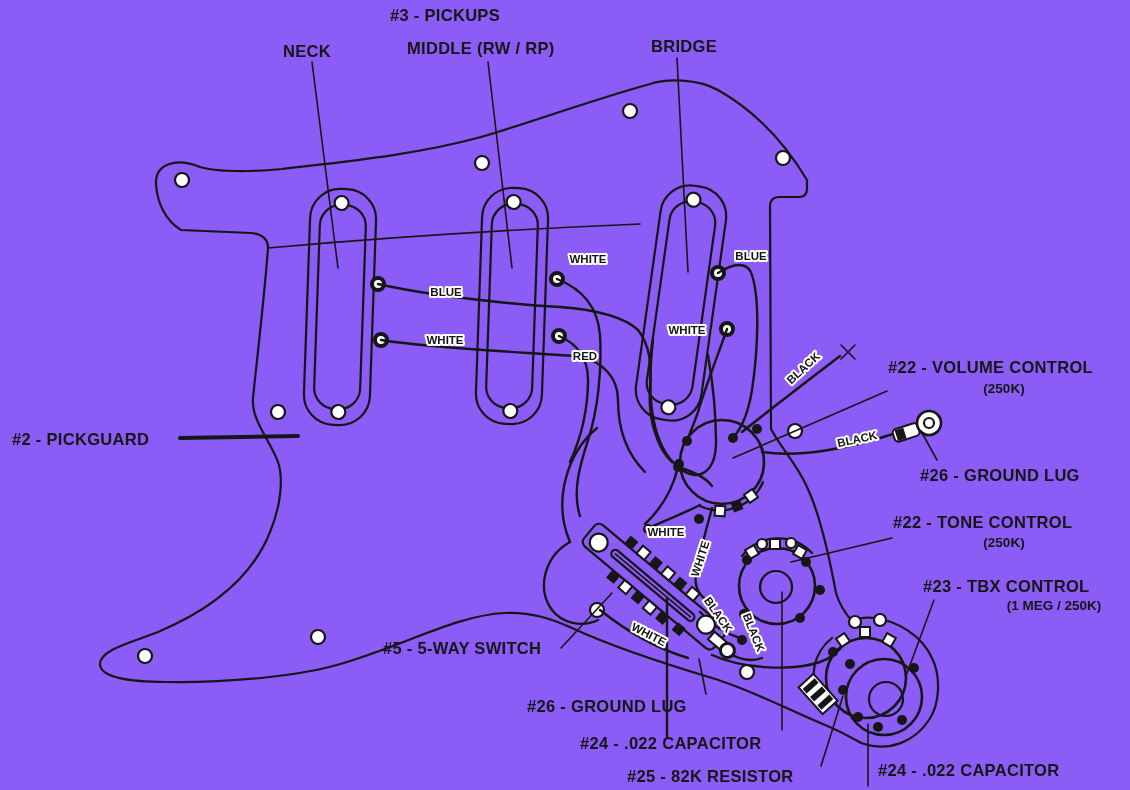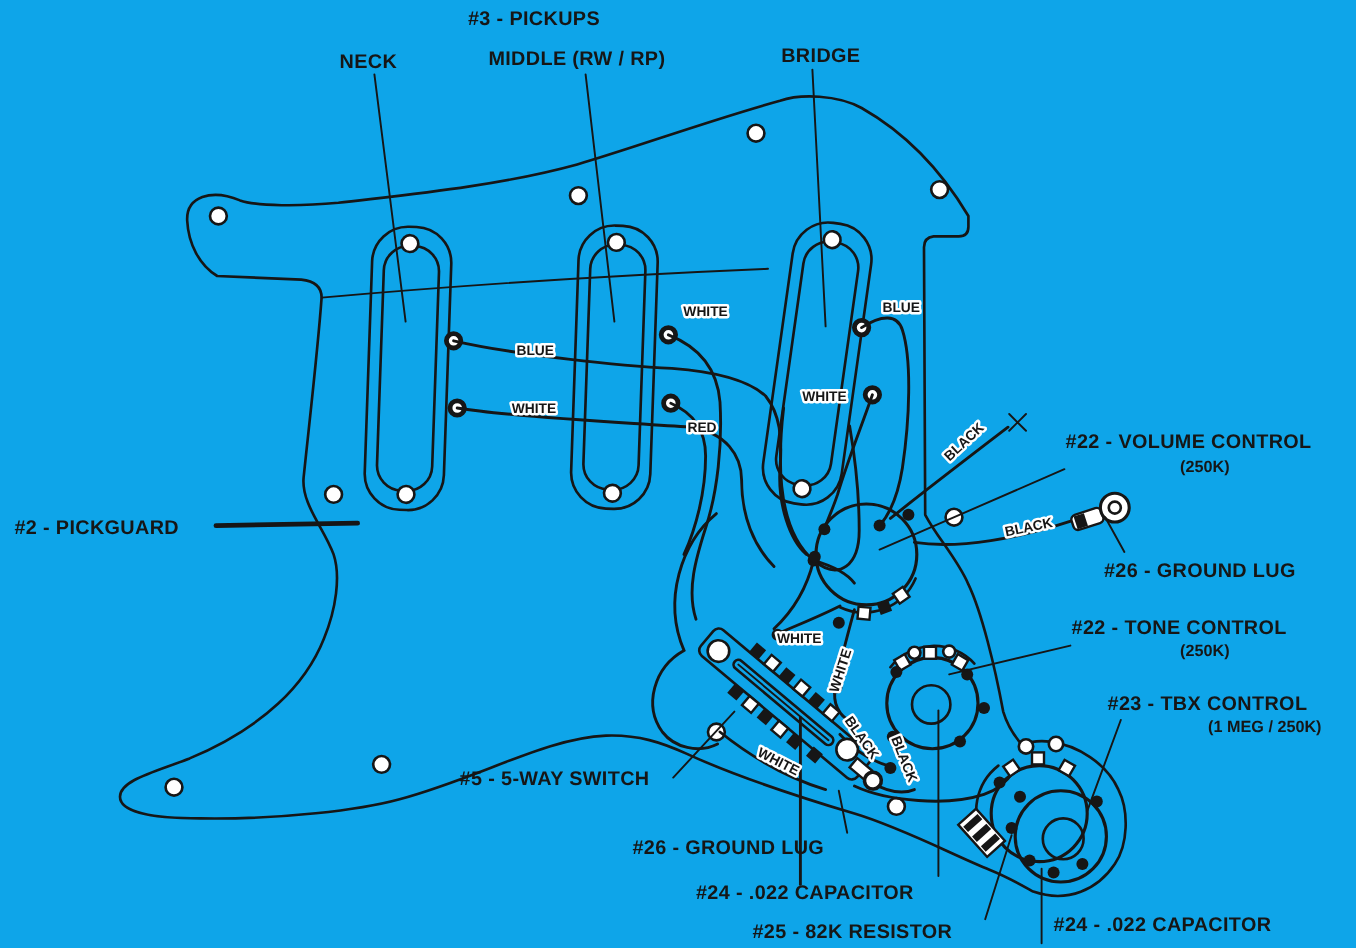--- a/index.html
+++ b/index.html
@@ -1,16 +1,16 @@
 <!DOCTYPE html>
 <html><head>
 <meta charset="utf-8">
 <style>
   html,body{margin:0;padding:0;background:#ffffff;}
-  .stage{position:relative;width:1130px;height:790px;background:#0ea5e9;overflow:hidden;
+  .stage{position:relative;width:1130px;height:790px;background:#8b5cf6;overflow:hidden;
          font-family:"Liberation Sans",sans-serif;}
   svg{display:block}
   .part-label{font-family:"Liberation Sans",sans-serif;font-size:16.5px;font-weight:700;
               fill:#161616;letter-spacing:.3px;}
   .value-label{font-family:"Liberation Sans",sans-serif;font-size:13.5px;font-weight:700;fill:#161616;}
   .wire-label{font-family:"Liberation Sans",sans-serif;font-size:11.5px;font-weight:700;fill:#161616;
               paint-order:stroke;stroke:#ffffff;stroke-width:4px;stroke-linejoin:round;}
   .ln{fill:none;stroke:#161616;stroke-width:2.2;stroke-linecap:round;stroke-linejoin:round;}
   .thin{fill:none;stroke:#161616;stroke-width:1.6;stroke-linecap:round;}
   .wire{fill:none;stroke:#161616;stroke-width:2.4;stroke-linecap:round;}

